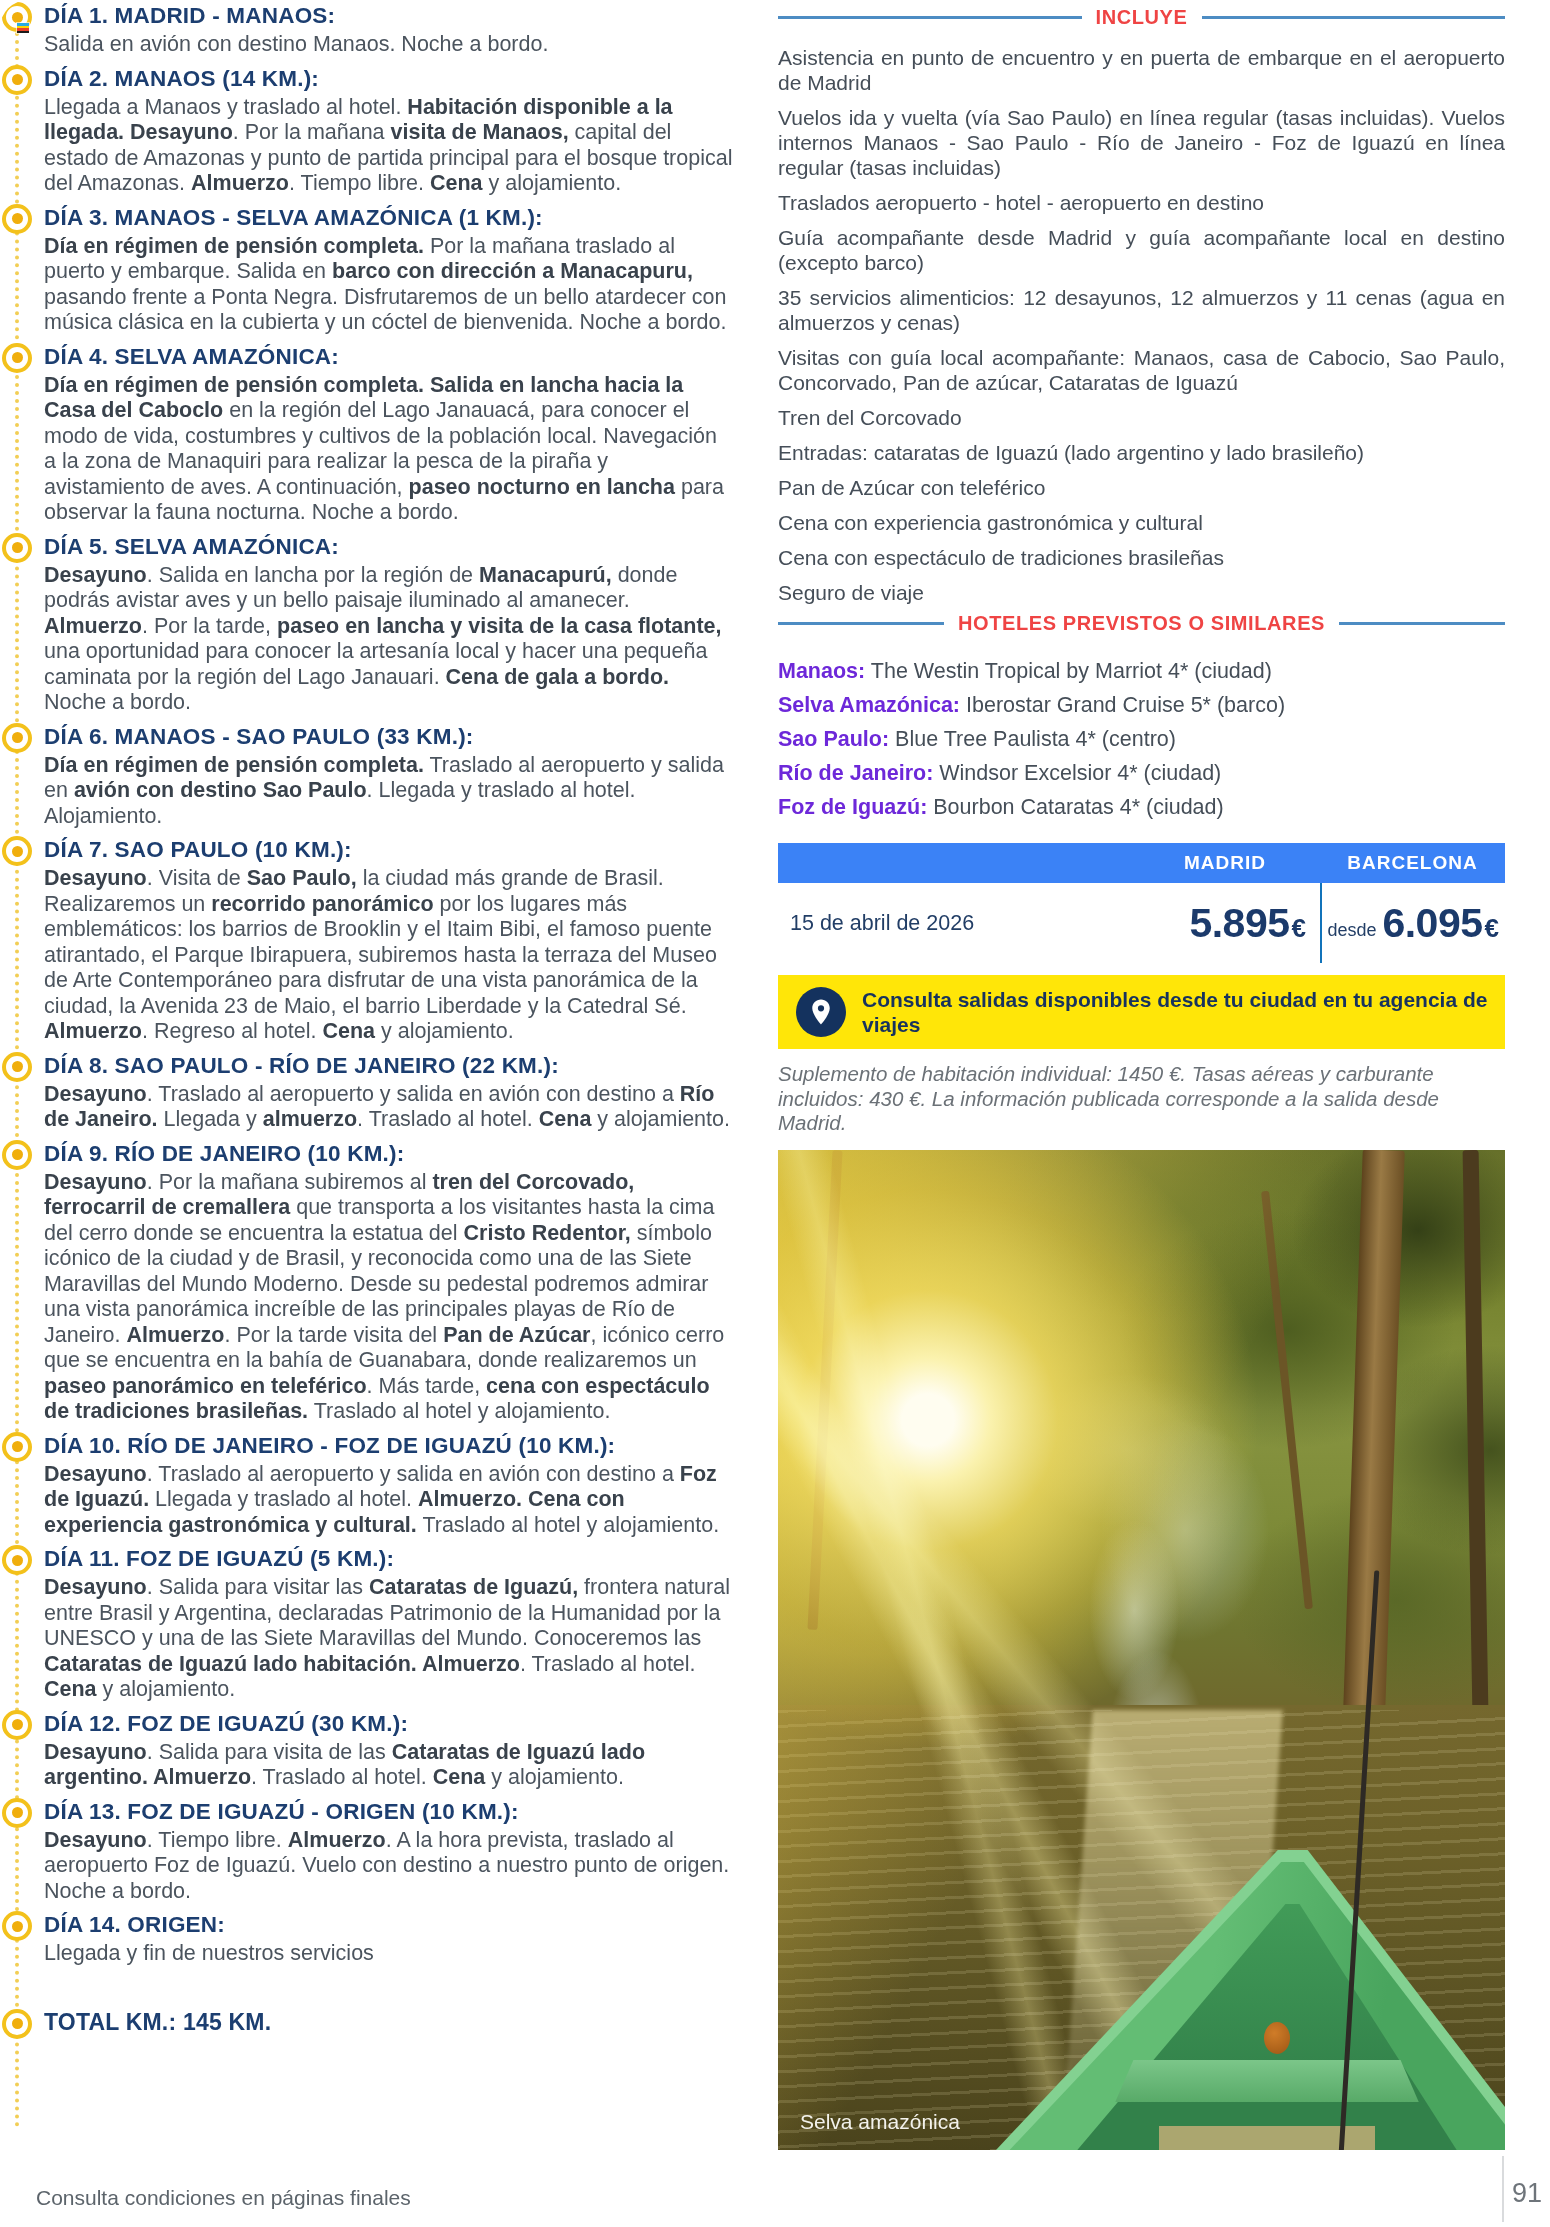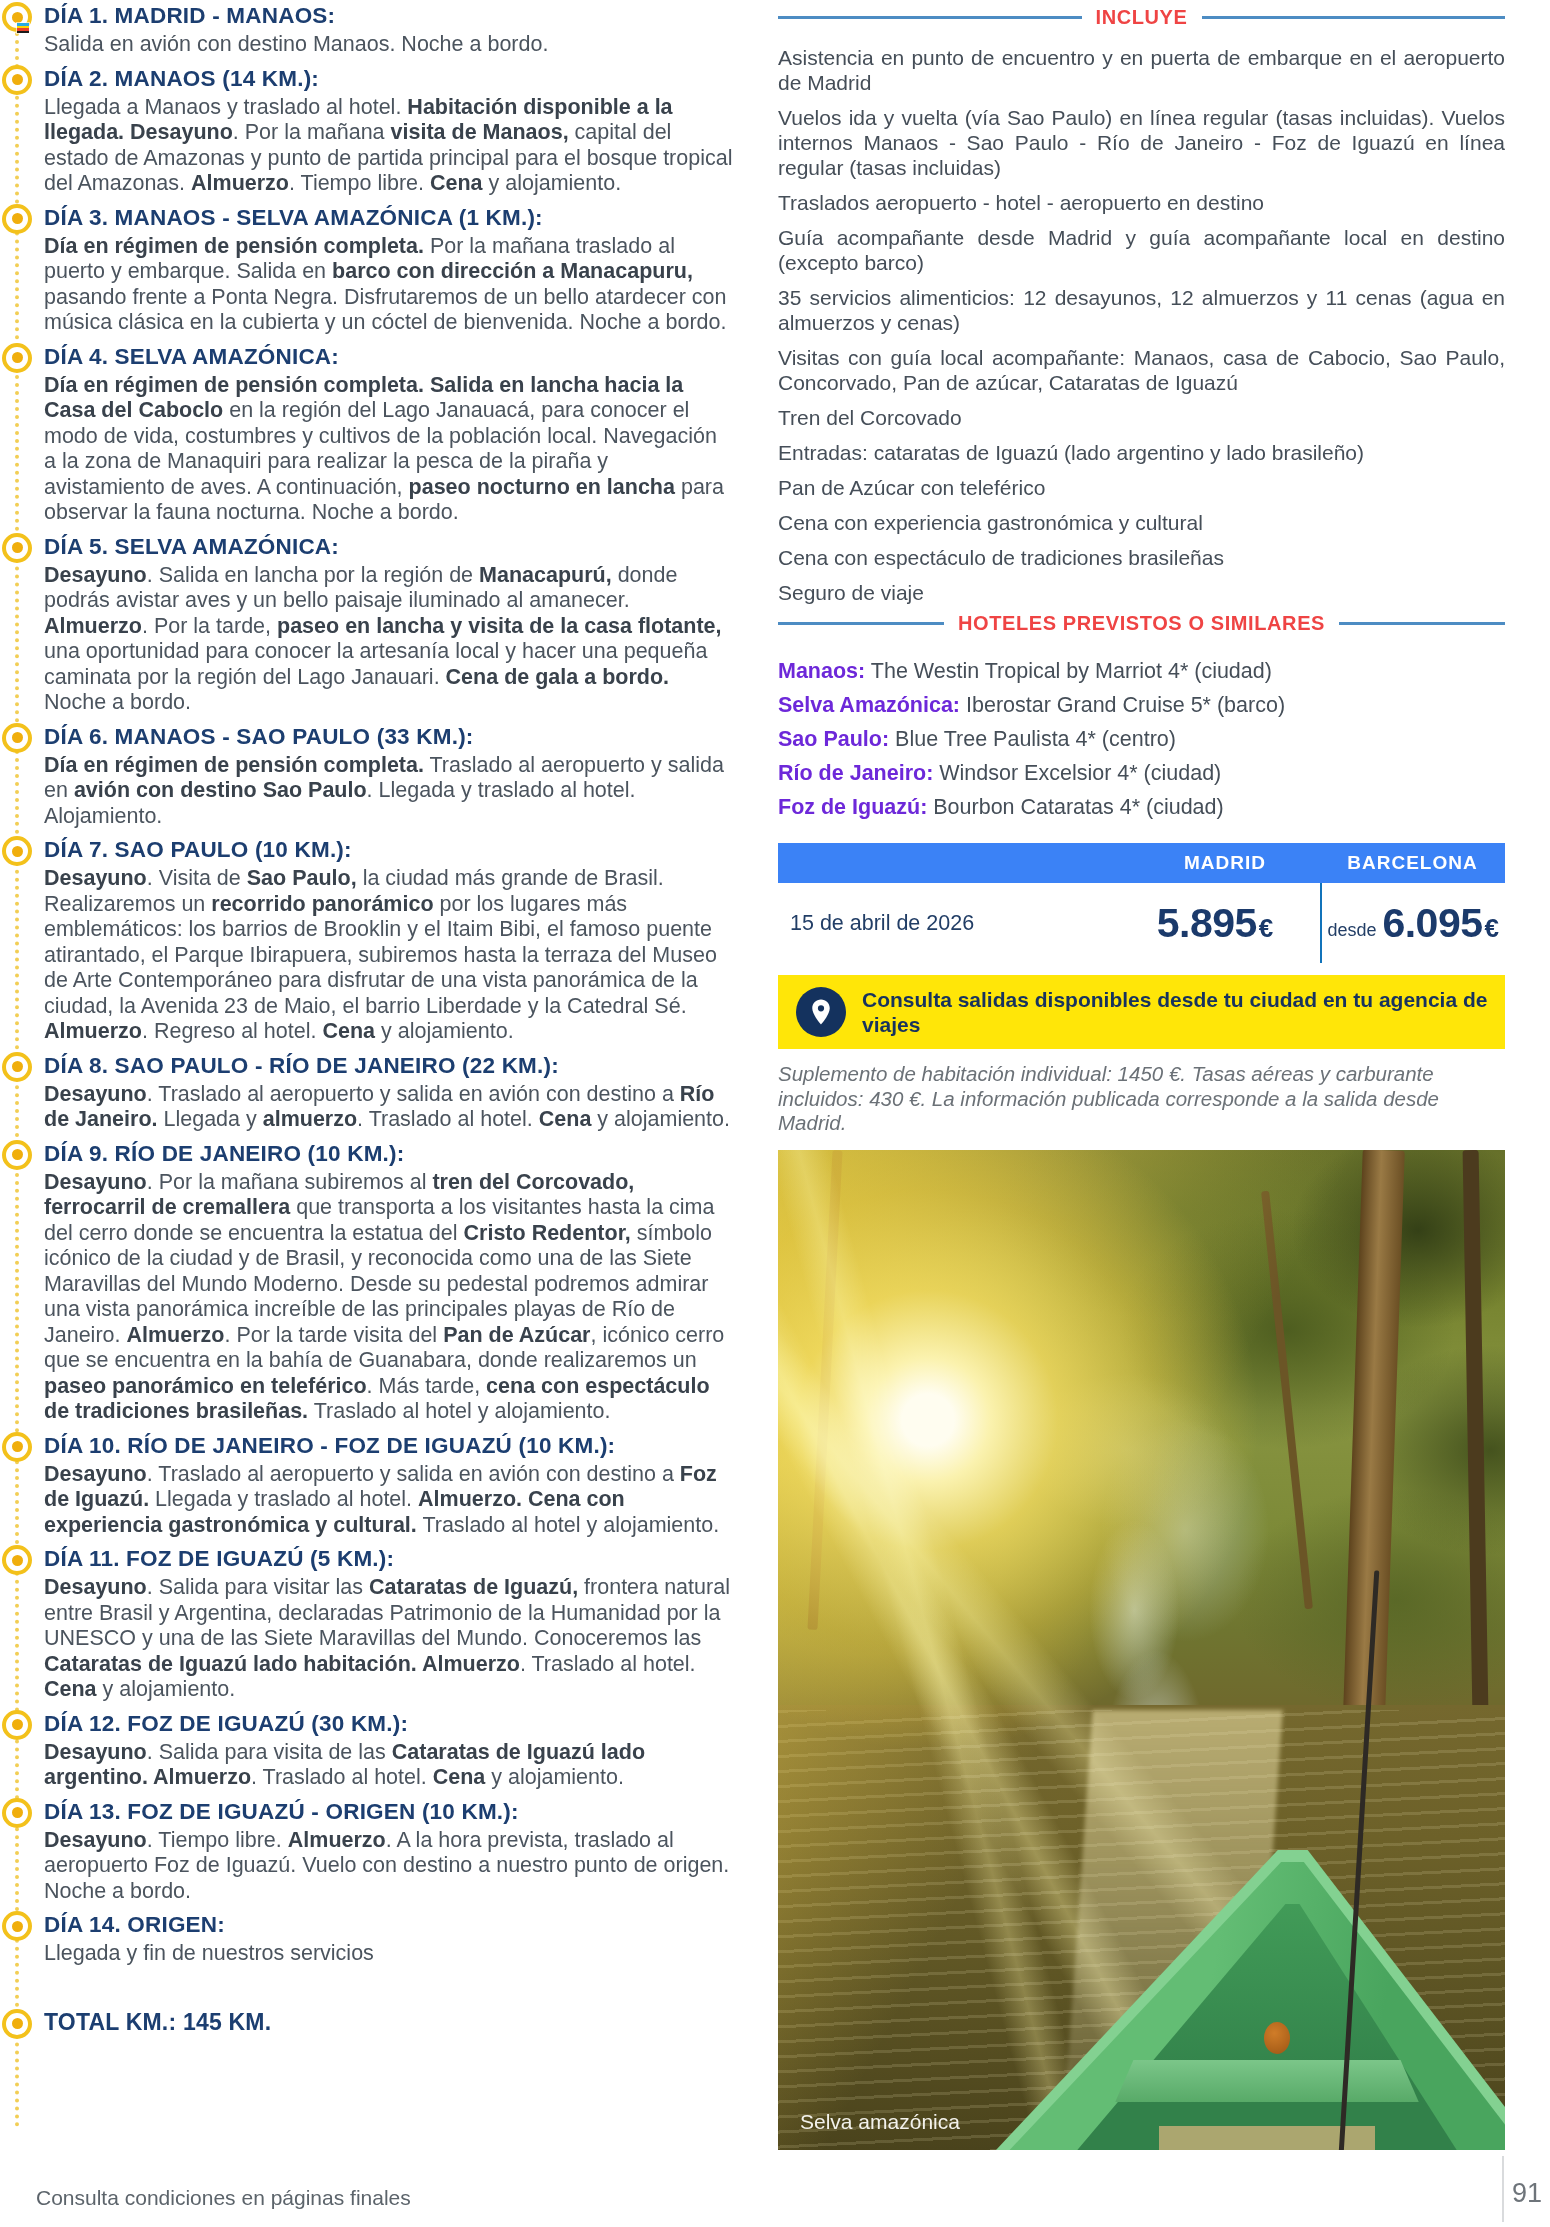--- a/index.html
+++ b/index.html
@@ -1,17 +1,17 @@
 <!DOCTYPE html>
 <html><head>
 <meta charset="utf-8">
 <style>
   html,body{margin:0;padding:0;background:#ffffff;}
   .page{position:relative;width:1550px;height:2227px;background:#ffffff;overflow:hidden;
-        font-family:"Liberation Sans", sans-serif;}
+        font-family:"Liberation Sans", sans-serif;border-radius:28px;}
 
   
   .itinerary{position:absolute;left:0;top:2px;width:745px;}
   .timeline-line{position:absolute;left:15px;top:22px;height:2105px;width:0;
                  border-left:4px dotted #f2ce55;z-index:0;}
   .day{position:relative;padding-left:44px;margin-bottom:7px;z-index:1;}
   .tl-icon{position:absolute;left:2px;top:0px;width:30px;height:30px;border-radius:50%;
            background:#ffffff;border:4.5px solid #f3c11b;box-sizing:border-box;display:block;}
   .tl-dot{position:absolute;left:50%;top:50%;width:11px;height:11px;margin:-5.5px 0 0 -5.5px;
           border-radius:50%;background:#f0ae0c;}
@@ -43,21 +43,21 @@
   .hotel-item{margin:0 0 5px 0;font-size:21.5px;line-height:29px;color:#454e58;}
   .hotel-item b{color:#6d28d9;}
 
   
   .pricetable{position:absolute;left:0;top:843px;width:727px;}
   .pt-head{display:grid;grid-template-columns:352px 190px 185px;height:40px;background:#3b82f6;}
   .pt-head .pt-cell{display:flex;align-items:center;justify-content:center;
                     color:#ffffff;font-weight:800;font-size:19px;letter-spacing:1px;}
   .pt-body{display:grid;grid-template-columns:352px 190px 185px;height:80px;}
   .pt-date{display:flex;align-items:center;padding-left:12px;font-size:21.5px;color:#223e66;}
-  .pt-price{display:flex;align-items:center;justify-content:center;padding-right:20px;}
+  .pt-price{display:flex;align-items:center;justify-content:flex-end;padding-right:14px;}
   .pt-price .val{font-size:41px;font-weight:800;color:#1b3a6b;letter-spacing:-.5px;}
   .pt-price .cur{font-size:26px;font-weight:700;color:#1b3a6b;margin-left:2px;margin-top:10px;}
   .pt-price.barcelona{border-left:2.5px solid #1173ba;justify-content:flex-end;padding-right:6px;}
   .pt-price .desde{font-size:18px;color:#223e66;margin-right:6px;margin-top:14px;}
 
   
   .notice{position:absolute;left:0;top:975px;width:727px;height:74px;background:#ffe608;
           display:flex;align-items:center;box-sizing:border-box;padding:0 16px 0 18px;}
   .notice-icon{flex:0 0 auto;width:50px;height:50px;border-radius:50%;background:#14325e;
                display:flex;align-items:center;justify-content:center;margin-right:16px;}

